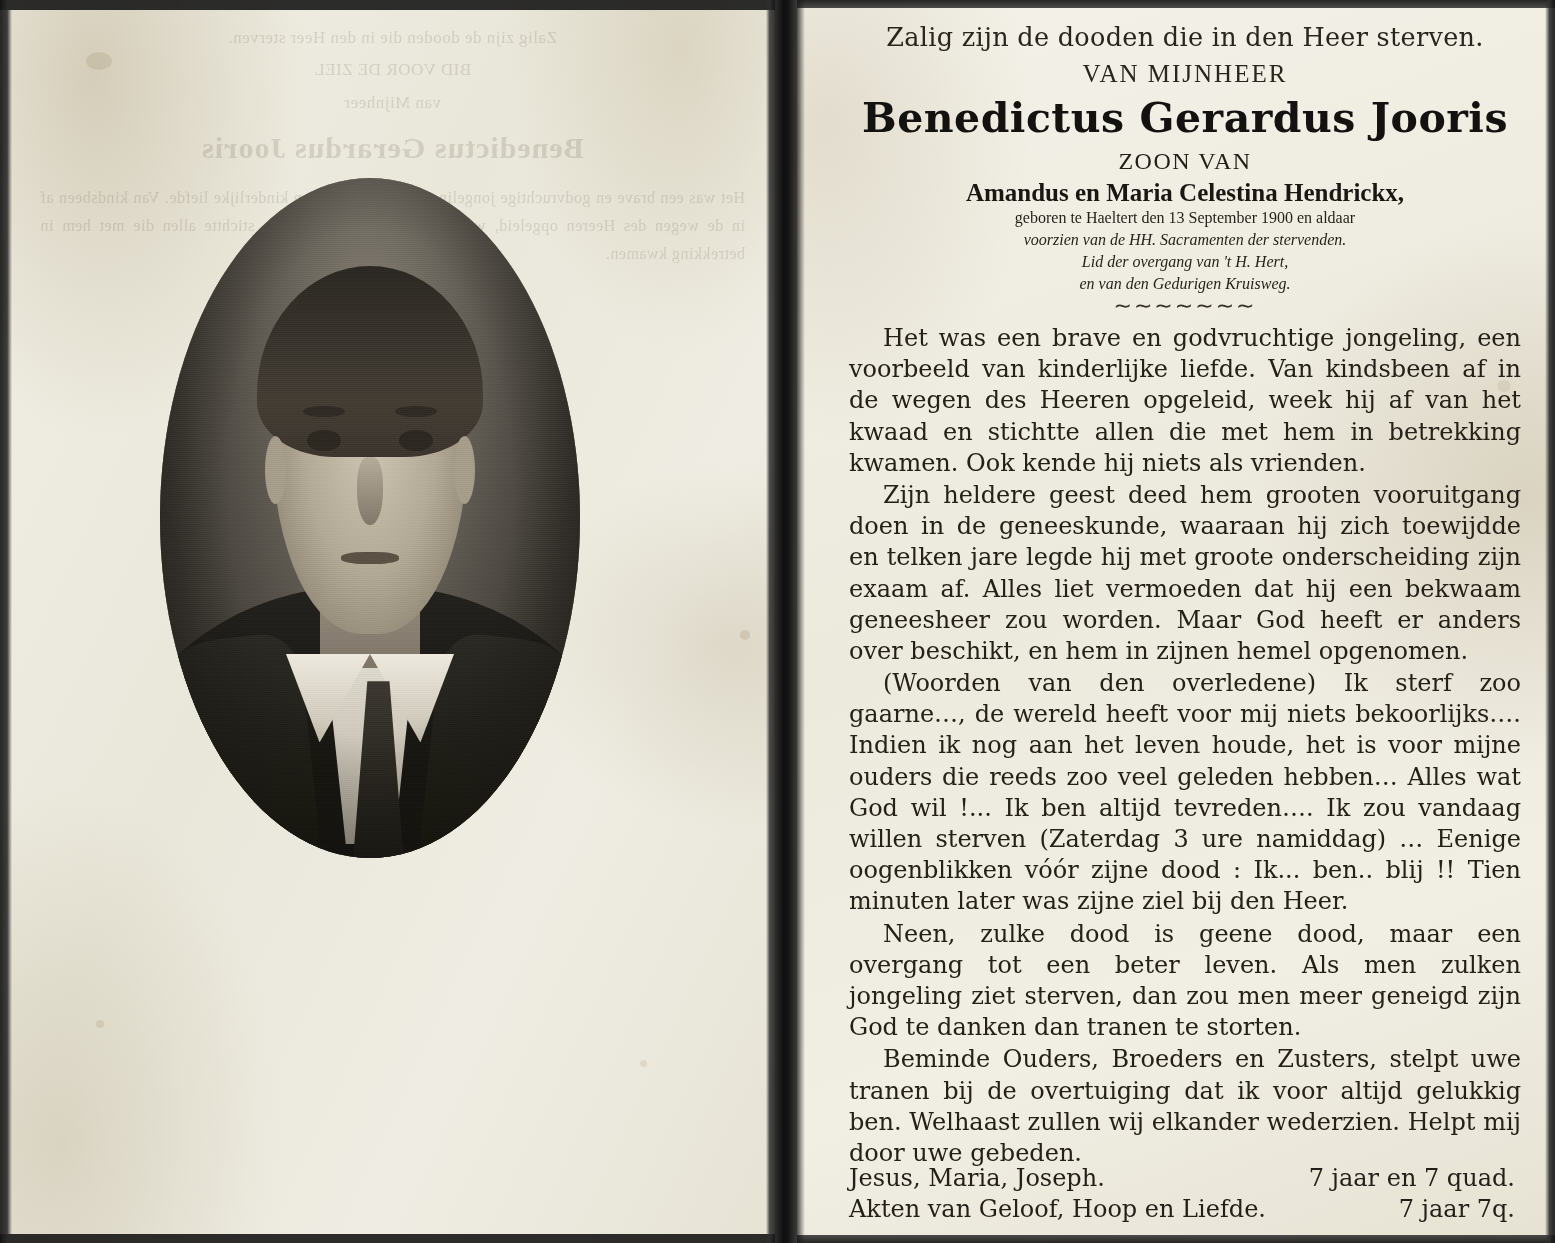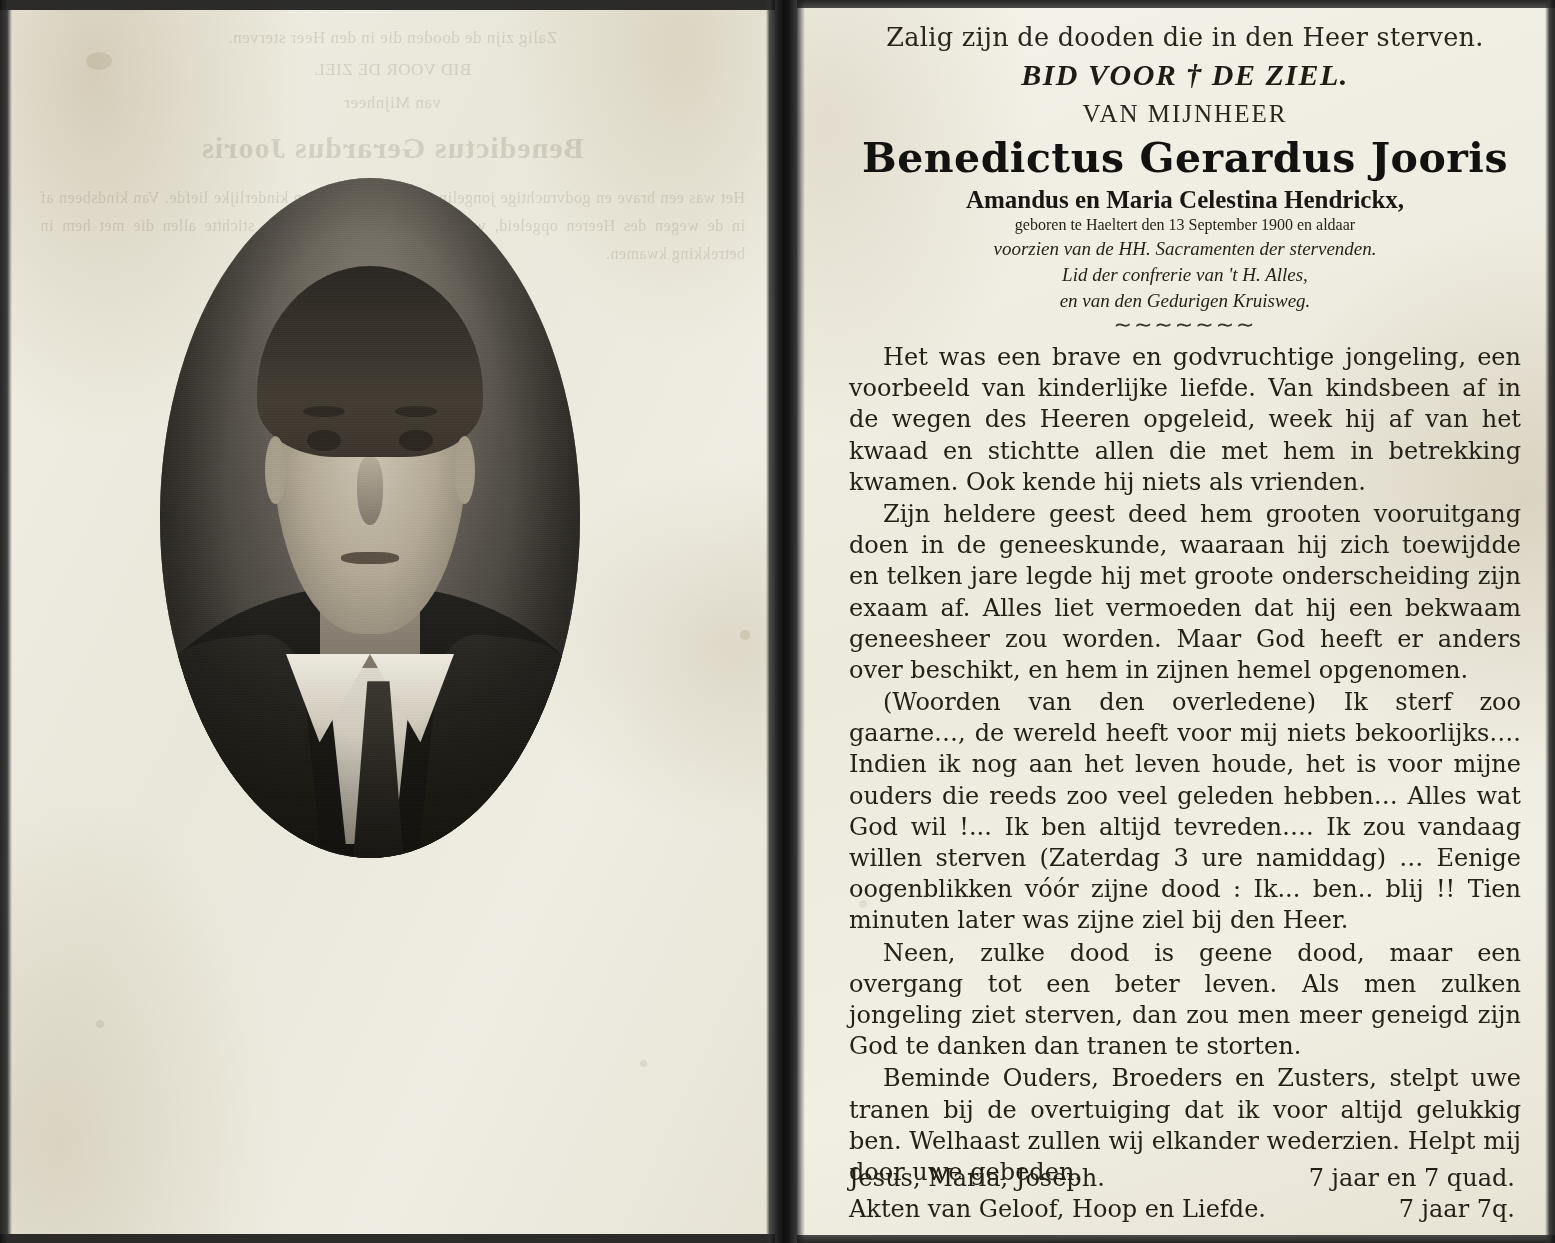--- a/index.html
+++ b/index.html
@@ -233,21 +233,21 @@
     margin-top: 4px;
     color: #1a1713;
   }
   .born, .died {
     font-size: 16px;
     margin-top: 2px;
     color: #241f18;
   }
   .sacr, .confr, .confr2 {
     font-style: italic;
-    font-size: 19px;
+    font-size: 16px;
     margin-top: 4px;
     color: #241f18;
   }
   .squiggle {
     text-align: center;
     font-size: 22px;
     letter-spacing: 2px;
     color: #3a332a;
     margin: 2px 0 6px 0;
     line-height: 1;
@@ -328,27 +328,27 @@
   <div class="gutter"></div>
 
   <div class="card-right">
     <div class="edge-top"></div>
     <div class="edge-bottom"></div>
     <div class="edge-left"></div>
     <div class="edge-right"></div>
 
     <div class="txt">
       <div class="ln scripture">Zalig zijn de dooden die in den Heer sterven.</div>
-      <div class="ln bid">BID VOOR † DE ZIEL.</div>
       <div class="ln van-mijnheer">VAN MIJNHEER</div>
       <div class="ln name">Benedictus Gerardus Jooris</div>
+      <div class="ln zoon-van">ZOON VAN</div>
       <div class="ln parents">Amandus en Maria Celestina Hendrickx,</div>
       <div class="ln born">geboren te Haeltert den 13 September 1900 en aldaar</div>
       <div class="ln sacr">voorzien van de HH. Sacramenten der stervenden.</div>
-      <div class="ln confr">Lid der confrerie van 't H. Alles,</div>
+      <div class="ln confr">Lid der overgang van 't H. Hert,</div>
       <div class="ln confr2">en van den Gedurigen Kruisweg.</div>
       <div class="squiggle">∼∼∼∼∼∼∼</div>
 
       <div class="body">
         <p>Het was een brave en godvruchtige jongeling, een voorbeeld van kinderlijke liefde. Van kindsbeen af in de wegen des Heeren opgeleid, week hij af van het kwaad en stichtte allen die met hem in betrekking kwamen. Ook kende hij niets als vrienden.</p>
         <p>Zijn heldere geest deed hem grooten vooruitgang doen in de geneeskunde, waaraan hij zich toewijdde en telken jare legde hij met groote onderscheiding zijn exaam af. Alles liet vermoeden dat hij een bekwaam geneesheer zou worden. Maar God heeft er anders over beschikt, en hem in zijnen hemel opgenomen.</p>
         <p>(Woorden van den overledene) Ik sterf zoo gaarne…, de wereld heeft voor mij niets bekoorlijks…. Indien ik nog aan het leven houde, het is voor mijne ouders die reeds zoo veel geleden hebben… Alles wat God wil !... Ik ben altijd tevreden…. Ik zou vandaag willen sterven (Zaterdag 3 ure namiddag) … Eenige oogenblikken vóór zijne dood : Ik... ben.. blij !! Tien minuten later was zijne ziel bij den Heer.</p>
         <p>Neen, zulke dood is geene dood, maar een overgang tot een beter leven. Als men zulken jongeling ziet sterven, dan zou men meer geneigd zijn God te danken dan tranen te storten.</p>
         <p>Beminde Ouders, Broeders en Zusters, stelpt uwe tranen bij de overtuiging dat ik voor altijd gelukkig ben. Welhaast zullen wij elkander wederzien. Helpt mij door uwe gebeden.</p>
       </div>

